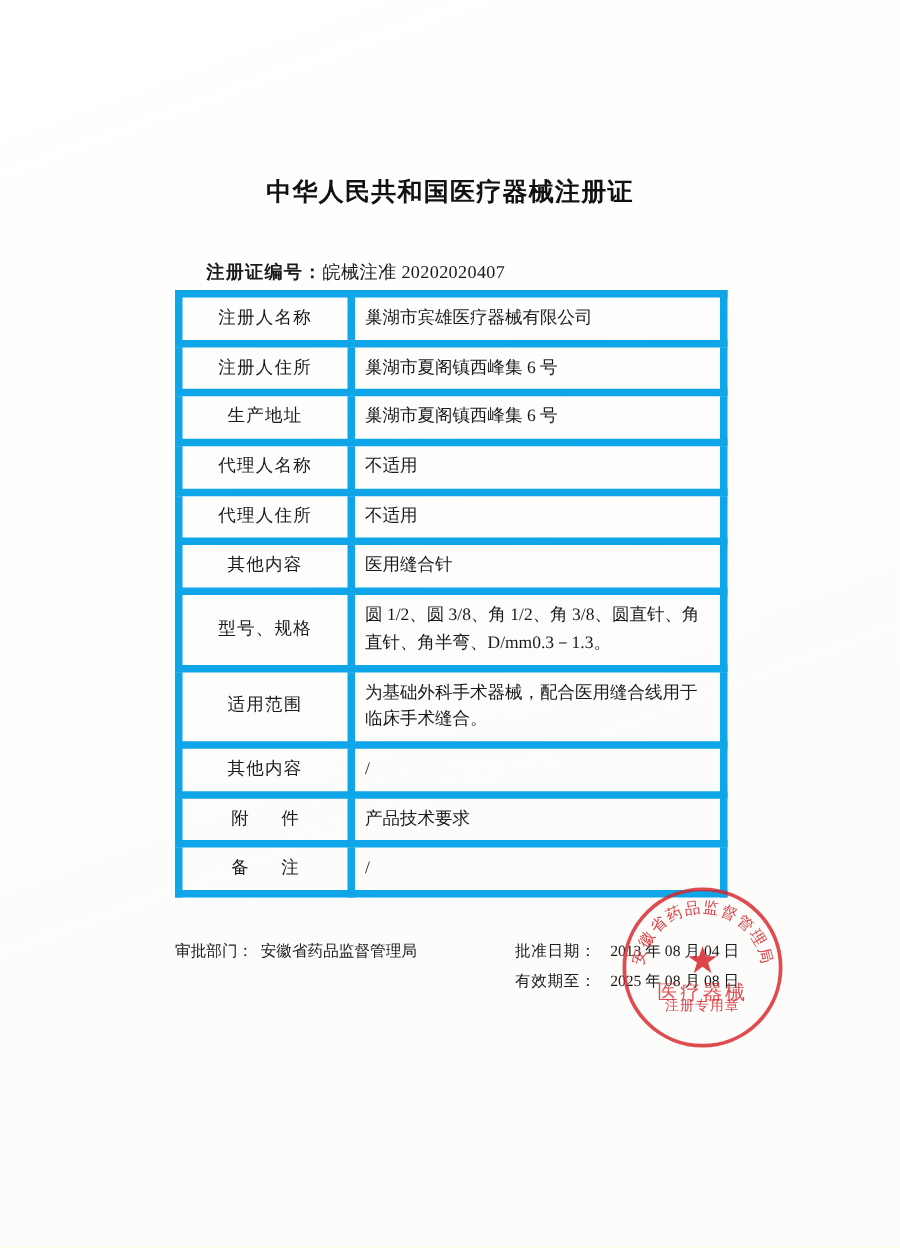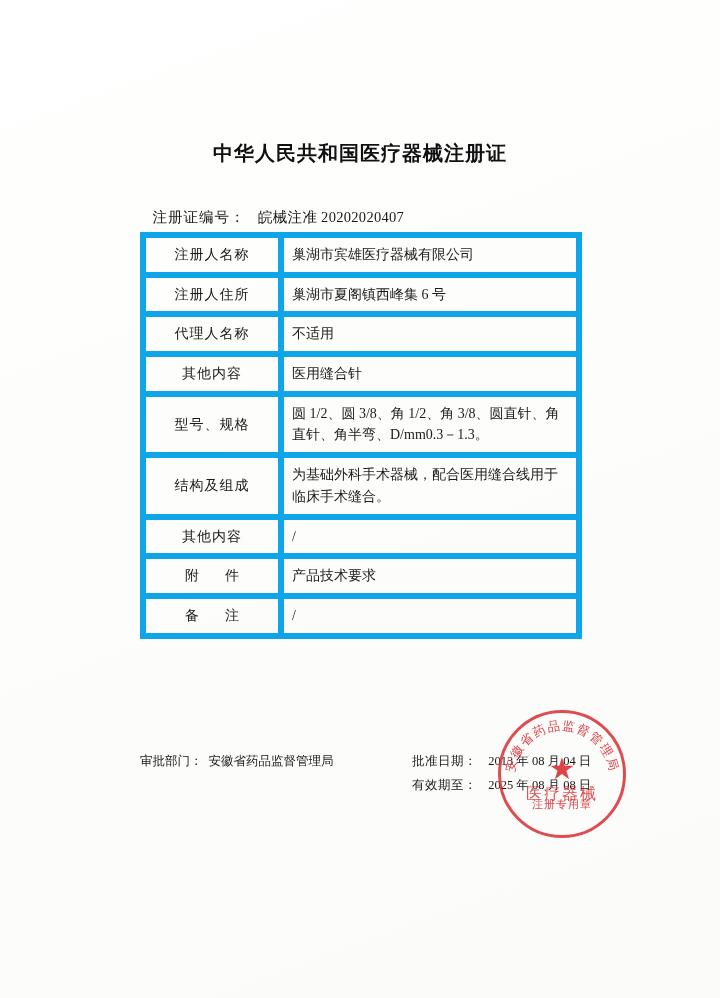--- a/index.html
+++ b/index.html
@@ -43,23 +43,23 @@
     position: absolute;
     top: 208px;
     left: 140px;
     width: 440px;
     display: flex;
     align-items: baseline;
     font-size: 14.5px;
   }
   .reg-no-label {
     width: 118px;
-    text-align: center;
-    letter-spacing: 1px;
-    font-weight: normal;
+    text-align: right;
+    letter-spacing: 1px;
+    font-weight: bold;
   }
   .reg-no-value {
     font-size: 14.5px;
     letter-spacing: 0.3px;
   }
   table.cert {
     position: absolute;
     top: 232px;
     left: 140px;
     width: 442px;
@@ -195,33 +195,41 @@
     <tbody>
       <tr>
         <td class="label">注册人名称</td>
         <td class="value">巢湖市宾雄医疗器械有限公司</td>
       </tr>
       <tr>
         <td class="label">注册人住所</td>
         <td class="value">巢湖市夏阁镇西峰集 6 号</td>
       </tr>
       <tr>
+        <td class="label">生产地址</td>
+        <td class="value">巢湖市夏阁镇西峰集 6 号</td>
+      </tr>
+      <tr>
         <td class="label">代理人名称</td>
         <td class="value">不适用</td>
       </tr>
       <tr>
+        <td class="label">代理人住所</td>
+        <td class="value">不适用</td>
+      </tr>
+      <tr>
         <td class="label">其他内容</td>
         <td class="value">医用缝合针</td>
       </tr>
       <tr>
         <td class="label">型号、规格</td>
         <td class="value">圆 1/2、圆 3/8、角 1/2、角 3/8、圆直针、角直针、角半弯、D/mm0.3－1.3。</td>
       </tr>
       <tr>
-        <td class="label">结构及组成</td>
+        <td class="label">适用范围</td>
         <td class="value">为基础外科手术器械，配合医用缝合线用于临床手术缝合。</td>
       </tr>
       <tr>
         <td class="label">其他内容</td>
         <td class="value">/</td>
       </tr>
       <tr>
         <td class="label spaced">附　件</td>
         <td class="value">产品技术要求</td>
       </tr>

